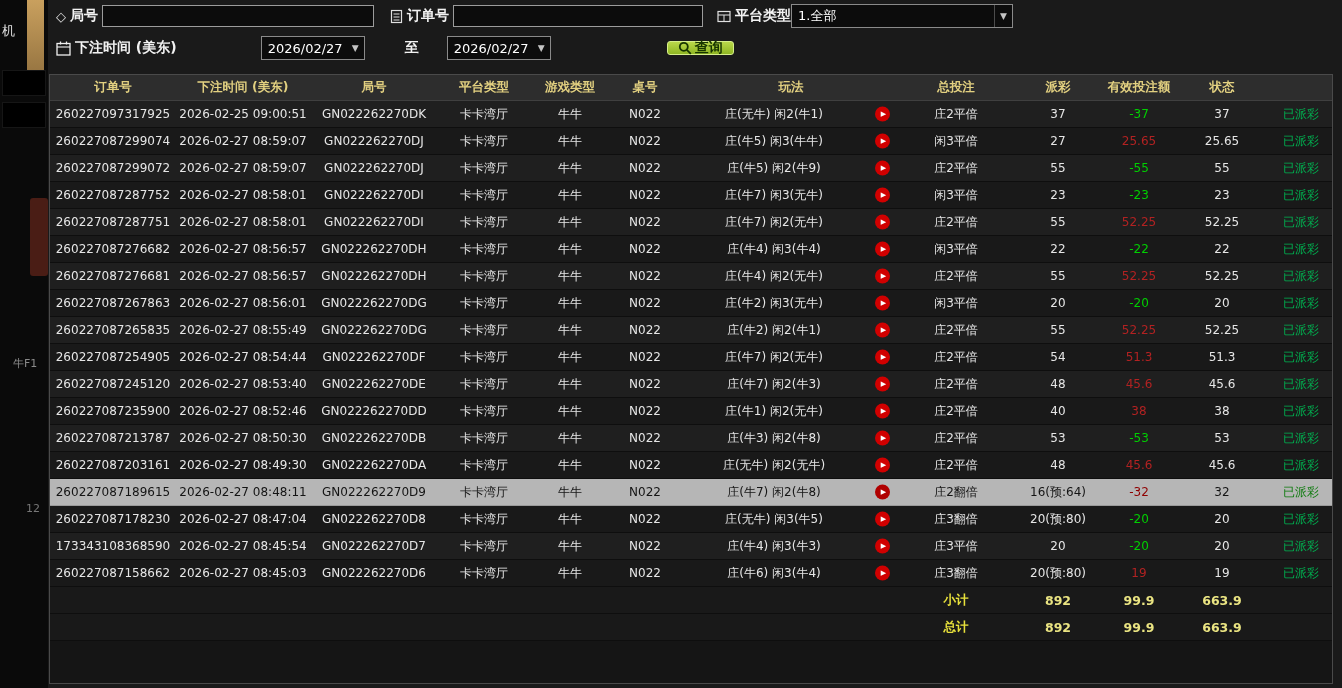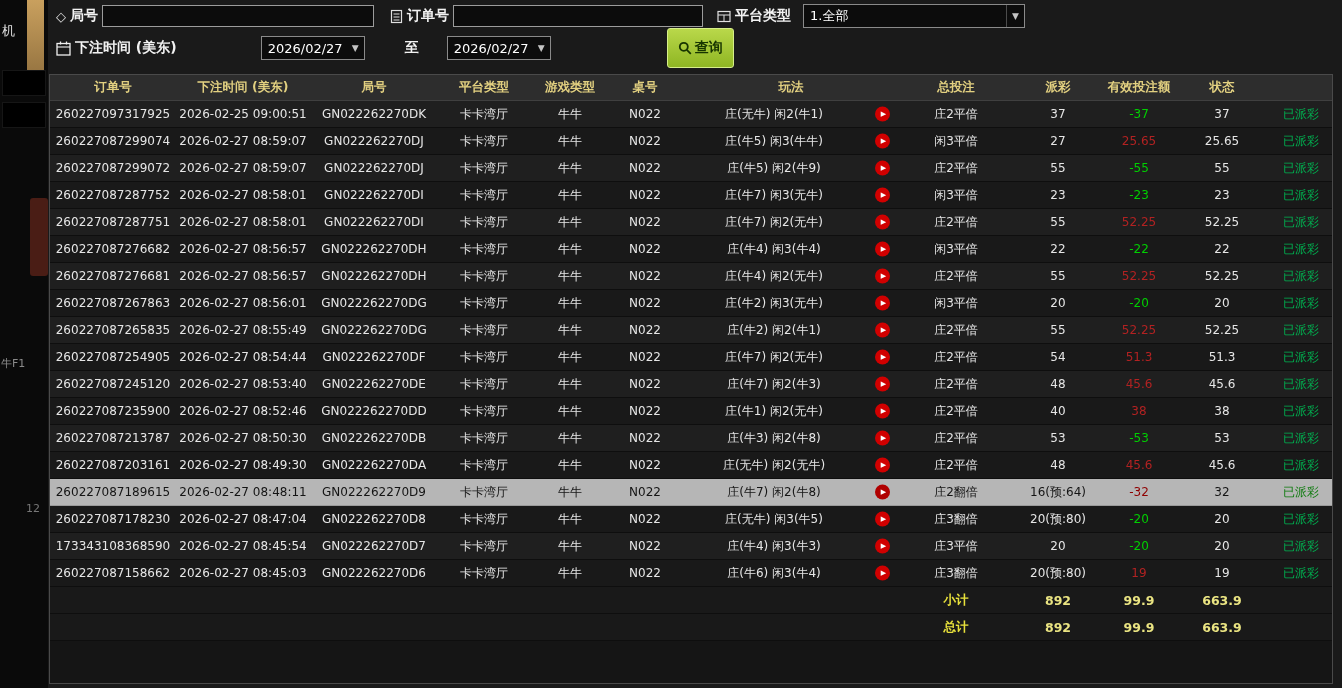--- a/index.html
+++ b/index.html
@@ -10,21 +10,21 @@
   }
   .screen { position:absolute; inset:0; }
 
   
   .left-rail { position:absolute; left:0; top:0; width:48px; height:688px; background:#0a0a0a; overflow:hidden; }
   .rail-char { position:absolute; left:2px; top:22px; color:#e0e0e0; font-size:13px; }
   .tan-strip { position:absolute; left:27px; top:0; width:17px; height:92px;
                background:linear-gradient(#c9a05e,#8a6a3a); }
   .rail-btn  { position:absolute; left:2px; width:44px; height:26px; background:#000; border:1px solid #161616; }
   .red-blob  { position:absolute; left:30px; top:198px; width:18px; height:78px; background:#4a1d15; border-radius:3px; }
-  .rail-char2 { position:absolute; left:1px; top:356px; color:#8a8a8a; font-size:11px; }
+  .rail-char2 { position:absolute; left:13px; top:356px; color:#8a8a8a; font-size:11px; }
   .rail-char3 { position:absolute; left:26px; top:502px; color:#777; font-size:11px; }
 
   
   .main { position:absolute; left:48px; top:0; width:1294px; height:688px; background:#1a1a1a; }
 
   .filter-row { position:absolute; left:0; width:100%; display:flex; align-items:center; padding-left:8px; }
   .row1 { top:2px; height:28px; }
   .row2 { top:32px; height:32px; }
 
   .flabel { color:#f2f2f2; font-size:14px; font-weight:bold; white-space:nowrap; }
@@ -38,28 +38,28 @@
   .w-round { width:272px; margin-left:4px; }
   .w-order { width:250px; margin-left:4px; }
 
   .select {
     height:24px; background:#0c0c0c; border:1px solid #8a8a8a; color:#fff;
     display:flex; align-items:center; justify-content:space-between;
     font-size:13px; padding-left:6px; cursor:pointer;
   }
   .select .arrow { color:#c4c4c4; font-size:9px; padding:0 5px; border-left:1px solid #4c4c4c;
                    height:100%; display:flex; align-items:center; }
-  .w-platform { width:222px; margin-left:12px;gap:10px; }
+  .w-platform { width:222px; margin-left:0;gap:10px; }
   .w-date { width:104px; }
 
   .gap-order    { margin-left:16px; }
   .gap-platform { margin-left:14px; }
 
   .btn-query {
-    height:40px; margin-left:116px; padding:0 10px; border-radius:3px; cursor:pointer;
+    height:14px; margin-left:116px; padding:0 10px; border-radius:3px; cursor:pointer;
     background:linear-gradient(#b9d84a,#8fb623); border:1px solid #d6ee8a;
     color:#173500; font-weight:bold; font-size:14px;
     display:flex; align-items:center; gap:3px; font-family:inherit;
   }
 
   .to-label { margin-left:40px; margin-right:28px; }
   .date-from { margin-left:84px; }
 
   
   .table {

